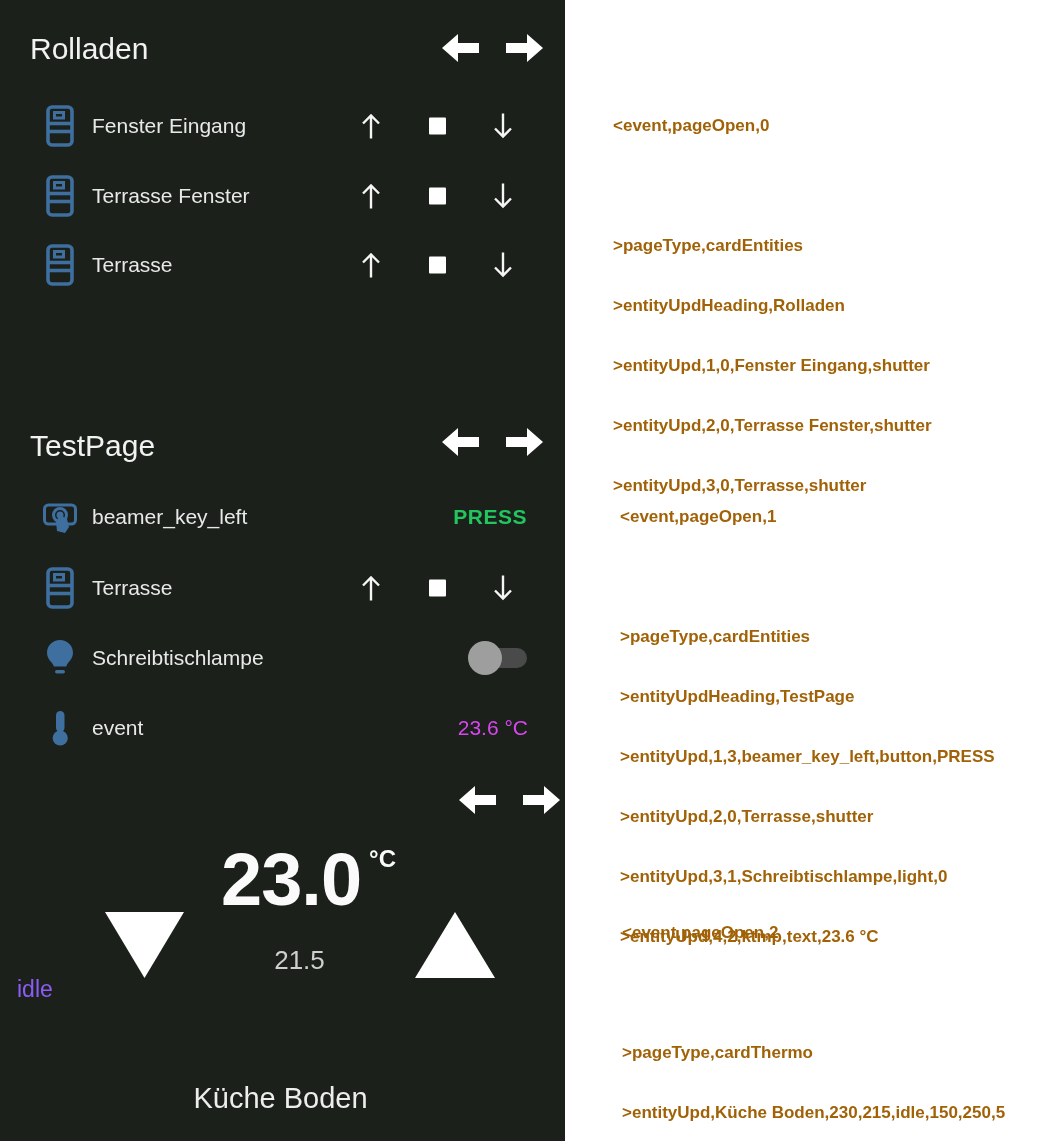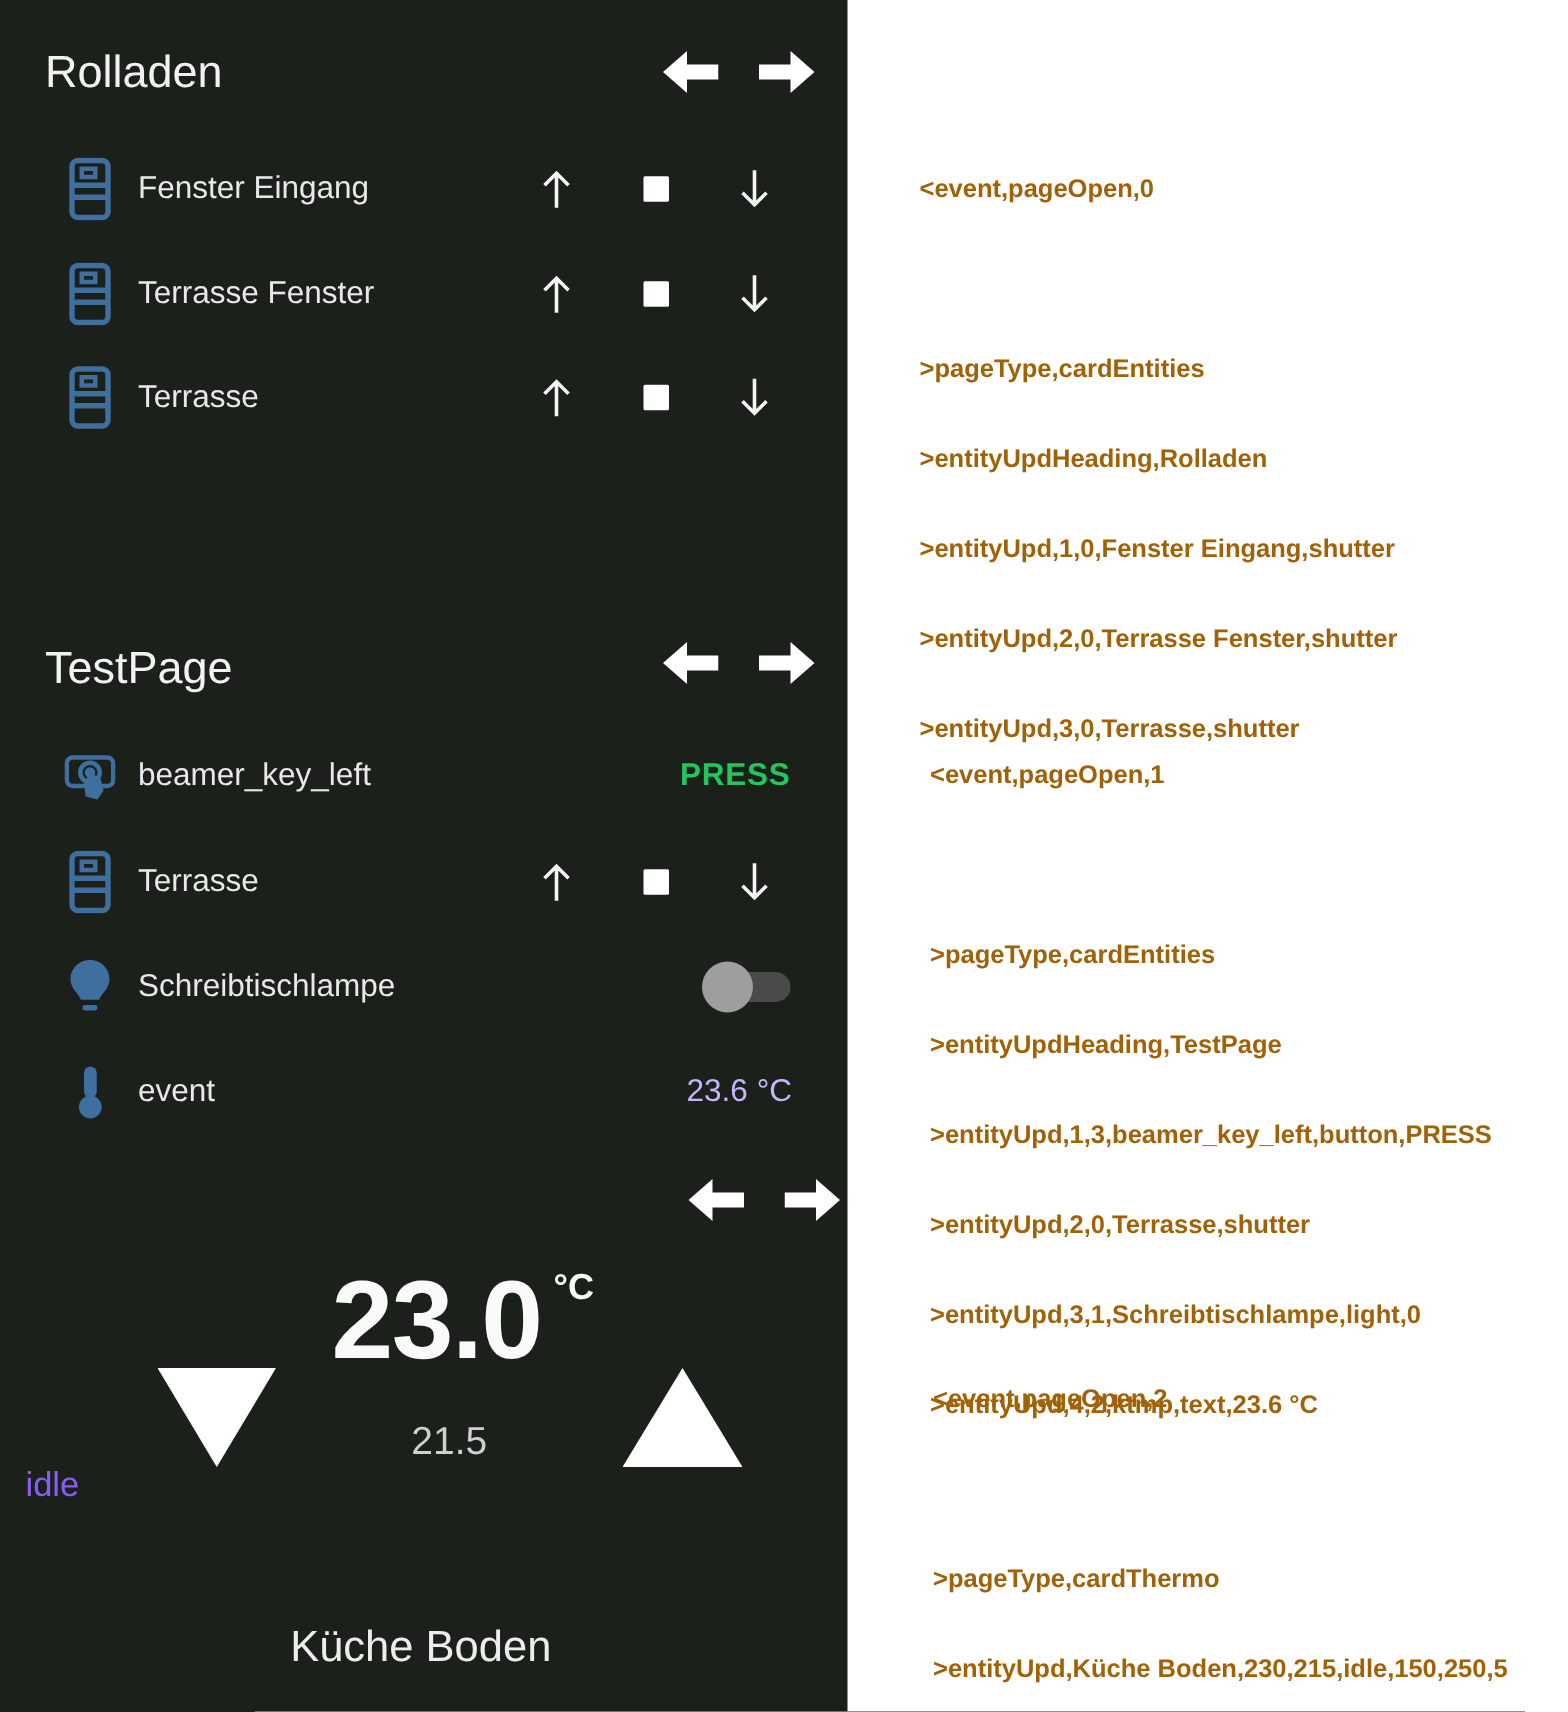--- a/index.html
+++ b/index.html
@@ -18,21 +18,21 @@
   .nav-btn svg{display:block;}
 
   .erow{position:absolute;left:0;width:565px;height:56px;}
   .eicon{position:absolute;left:60px;top:50%;transform:translate(-50%,-50%);display:block;line-height:0;}
   .elabel{position:absolute;left:92px;top:50%;transform:translateY(-50%);font-size:21px;color:#e8e8e8;white-space:nowrap;}
   .ctl{position:absolute;top:50%;transform:translateY(-50%);display:block;line-height:0;cursor:pointer;}
   .ctl-up{left:360px;}
   .ctl-stop{left:429px;}
   .ctl-down{left:492px;}
   .sq{display:block;width:17px;height:17px;background:#ffffff;border-radius:1px;}
-  .evalue{position:absolute;right:37px;top:50%;transform:translateY(-50%);font-size:21px;color:#c4b5fd;white-space:nowrap;}
+  .evalue{position:absolute;right:37px;top:50%;transform:translateY(-50%);font-size:21px;color:#d946ef;white-space:nowrap;}
   .press{right:38px;color:#22c55e;font-weight:600;letter-spacing:0.5px;}
 
   
   .toggle{position:absolute;left:468px;width:59px;height:34px;top:50%;transform:translateY(-50%);cursor:pointer;}
   .toggle .track{position:absolute;left:5px;top:7px;width:54px;height:20px;border-radius:10px;background:#4a4a4a;}
   .toggle .knob{position:absolute;left:0;top:0;width:34px;height:34px;border-radius:50%;background:#9e9e9e;}
 
   
   .thermo-temp{position:absolute;left:0;top:843px;width:565px;text-align:center;transform:translateX(9px);white-space:nowrap;}
   .temp-val{font-size:74px;font-weight:700;line-height:1;color:#fafafa;letter-spacing:-1px;}

